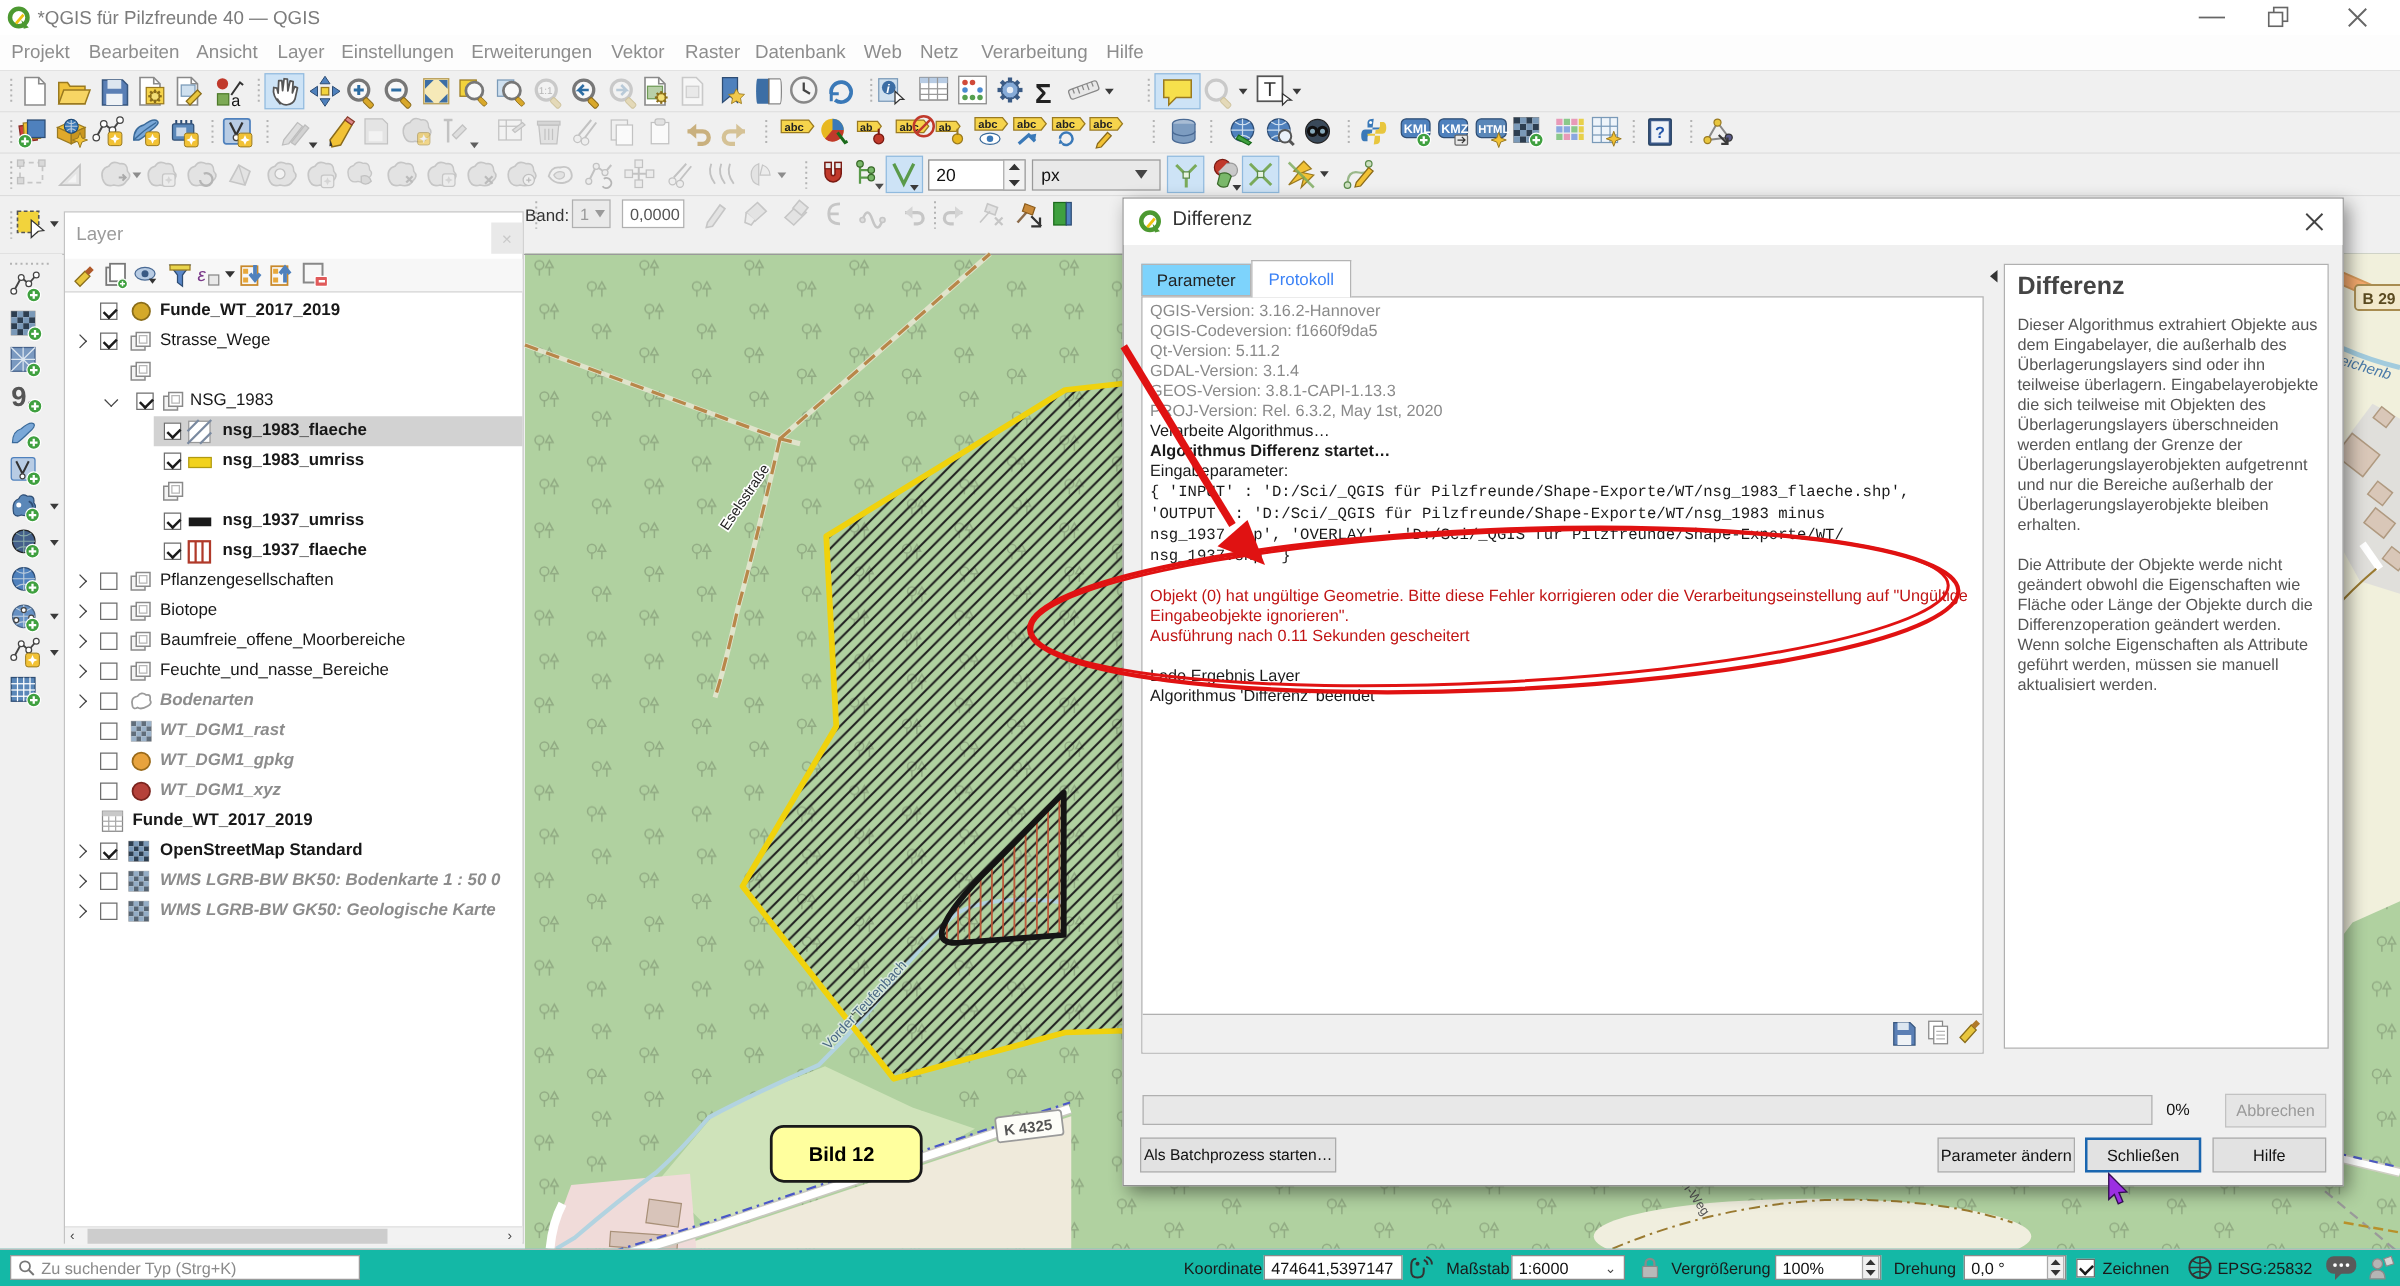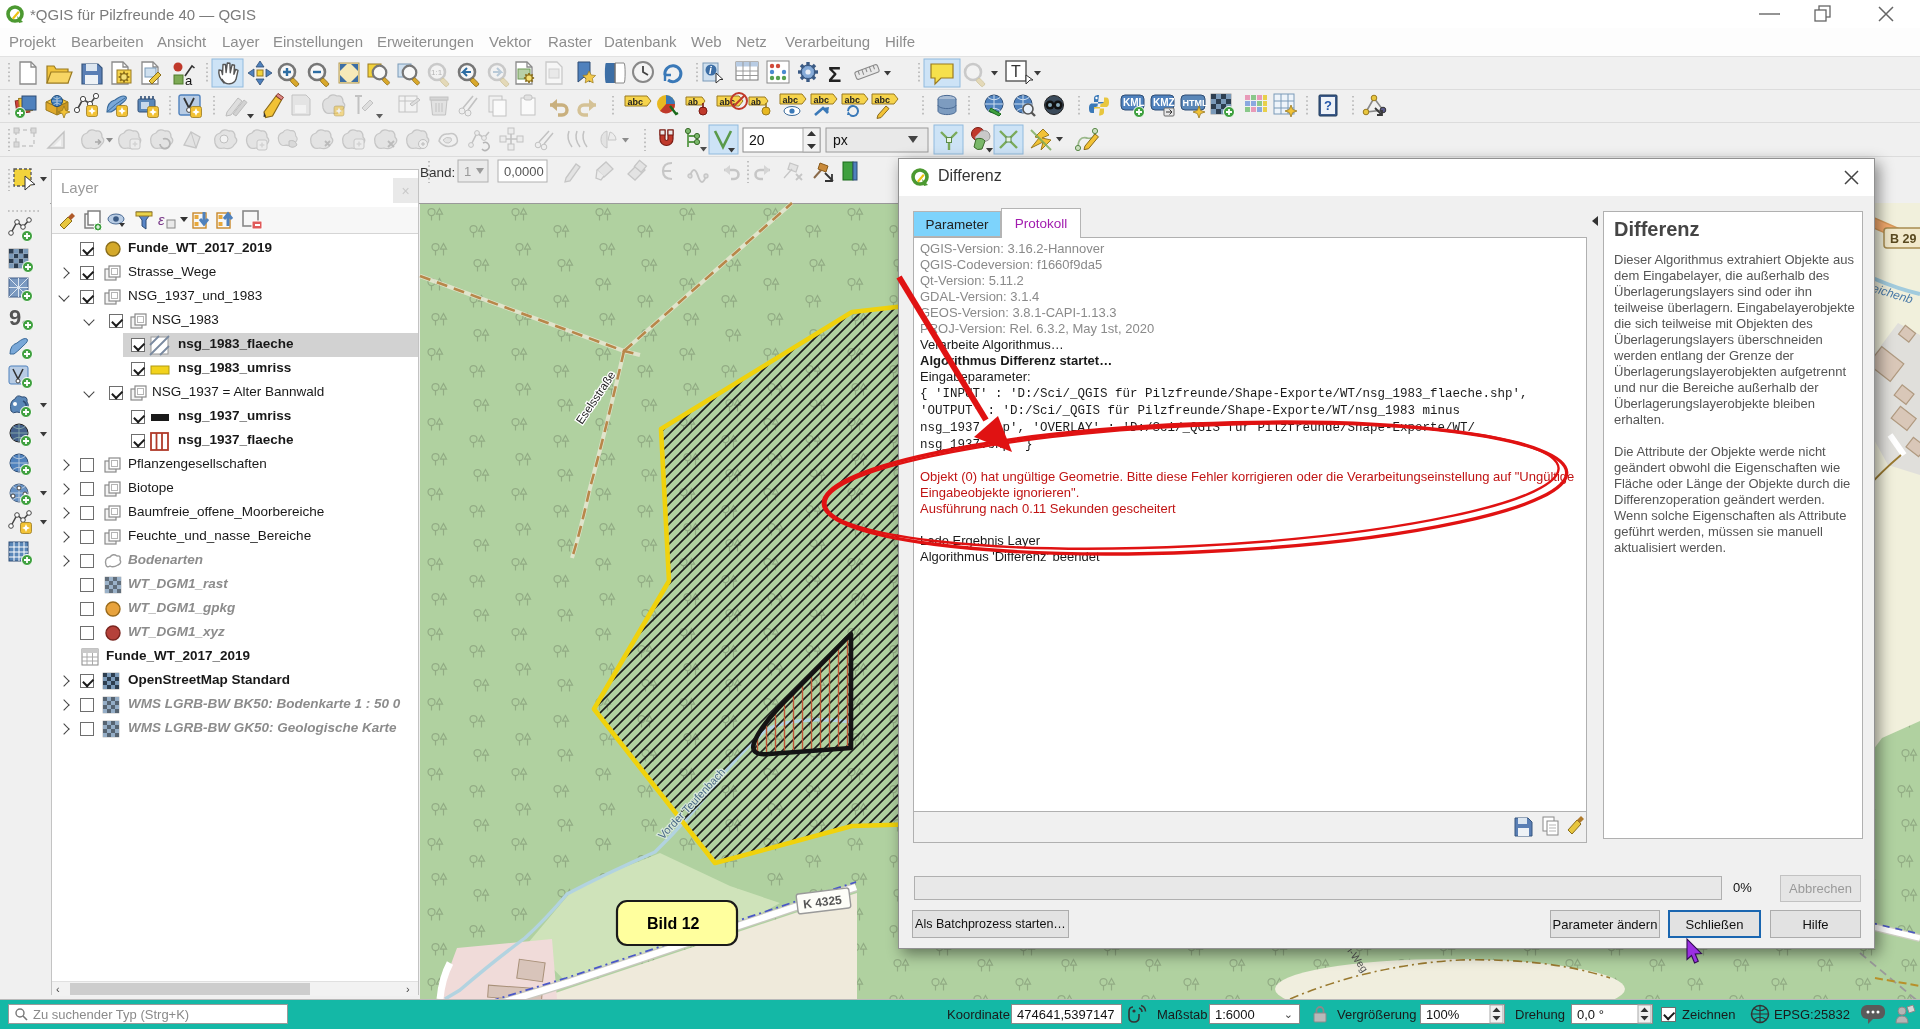--- a/index.html
+++ b/index.html
@@ -1163,42 +1163,32 @@
 
  <div class="tree-row" style="top:67px">
       <span class="cb chk" style="left:28px;top:5px"></span>
       <b style="position:absolute;left:76px;top:3px">Funde_WT_2017_2019</b>
     </div>
  <div class="tree-row" style="top:91px">
       <span class="arr-r" style="left:8px;top:8px"></span>
       <span class="cb chk" style="left:28px;top:5px"></span>
       <span style="position:absolute;left:76px;top:3px">Strasse_Wege</span>
     </div>
- <div class="tree-row" style="top:115px">
-      <span class="arr-d" style="left:8px;top:7px"></span>
-      <span class="cb chk" style="left:28px;top:5px"></span>
-      <span style="position:absolute;left:76px;top:3px">NSG_1937_und_1983</span>
-    </div>
  <div class="tree-row" style="top:139px">
       <span class="arr-d" style="left:33px;top:7px"></span>
       <span class="cb chk" style="left:57px;top:5px"></span>
       <span style="position:absolute;left:100px;top:3px">NSG_1983</span>
     </div>
  <div class="tree-row" style="top:163px">
       <span class="cb chk" style="left:79px;top:5px"></span>
       <b style="position:absolute;left:126px;top:3px;">nsg_1983_flaeche</b>
     </div>
  <div class="tree-row" style="top:187px">
       <span class="cb chk" style="left:79px;top:5px"></span>
       <b style="position:absolute;left:126px;top:3px">nsg_1983_umriss</b>
-    </div>
- <div class="tree-row" style="top:211px">
-      <span class="arr-d" style="left:33px;top:7px"></span>
-      <span class="cb chk" style="left:57px;top:5px"></span>
-      <span style="position:absolute;left:100px;top:3px">NSG_1937 = Alter Bannwald</span>
     </div>
  <div class="tree-row" style="top:235px">
       <span class="cb chk" style="left:79px;top:5px"></span>
       <b style="position:absolute;left:126px;top:3px">nsg_1937_umriss</b>
     </div>
  <div class="tree-row" style="top:259px">
       <span class="cb chk" style="left:79px;top:5px"></span>
       <b style="position:absolute;left:126px;top:3px">nsg_1937_flaeche</b>
     </div>
  <div class="tree-row" style="top:283px">
@@ -1270,21 +1260,21 @@
   <circle cx="9" cy="9" r="7" fill="none" stroke="#4c9931" stroke-width="3.6"></circle>
   <path d="M11,11 L17,17 L13,18 Z" fill="#4c9931"></path>
   <path d="M6,13 L12,6 L13.6,7.6 L7.6,14.6 Z" fill="#eec210"></path>
  </svg>
  <div class="abs" style="left:39px;top:8px;font-size:16px;color:#333">Differenz</div>
  <svg class="abs" style="left:944px;top:10px" width="18" height="18">
       <path d="M2,2 L15,15 M15,2 L2,15" stroke="#444" stroke-width="1.5"></path>
     </svg>
 
  <div class="abs" style="left:14px;top:52px;width:88px;height:26px;background:#7dd3fc;border:1px solid #b4b4b4;box-sizing:border-box;font-size:13.5px;color:#222;display:flex;align-items:center;justify-content:center">Parameter</div>
- <div class="abs" style="left:102px;top:49px;width:80px;height:30px;background:#fff;border:1px solid #b4b4b4;border-bottom:none;box-sizing:border-box;font-size:13.5px;color:#a21caf;display:flex;align-items:center;justify-content:center;z-index:2">Protokoll</div>
+ <div class="abs" style="left:102px;top:49px;width:80px;height:30px;background:#fff;border:1px solid #b4b4b4;border-bottom:none;box-sizing:border-box;font-size:13.5px;color:#3b82f6;display:flex;align-items:center;justify-content:center;z-index:2">Protokoll</div>
 
  <div class="abs" style="left:14px;top:78px;width:674px;height:606px;border:1px solid #b0b0b0;background:#fff;box-sizing:border-box;overflow:hidden">
   <div class="abs" style="left:0;top:573px;width:672px;height:31px;background:#f0f0f0;border-top:1px solid #b0b0b0"></div>
   <svg class="abs" style="left:600px;top:578px" width="70" height="24">
    <g transform="translate(0,1)">
           <path d="M1,1 H14 L18,5 V19 H1 Z" fill="#5a7fb5" stroke="#37567e"></path>
           <rect x="4" y="1" width="9" height="6" fill="#dce6f0"></rect>
           <rect x="4" y="11" width="11" height="8" fill="#eef2f6"></rect>
         </g>
    <g transform="translate(28,0)">

